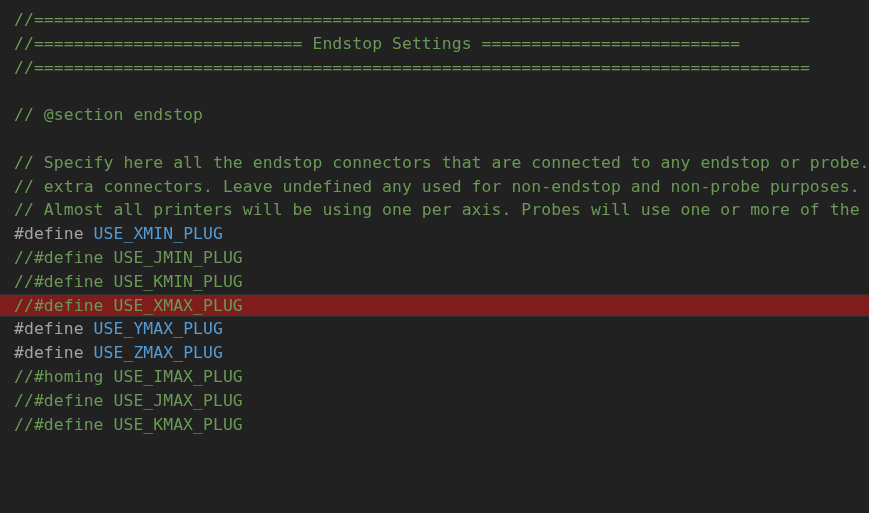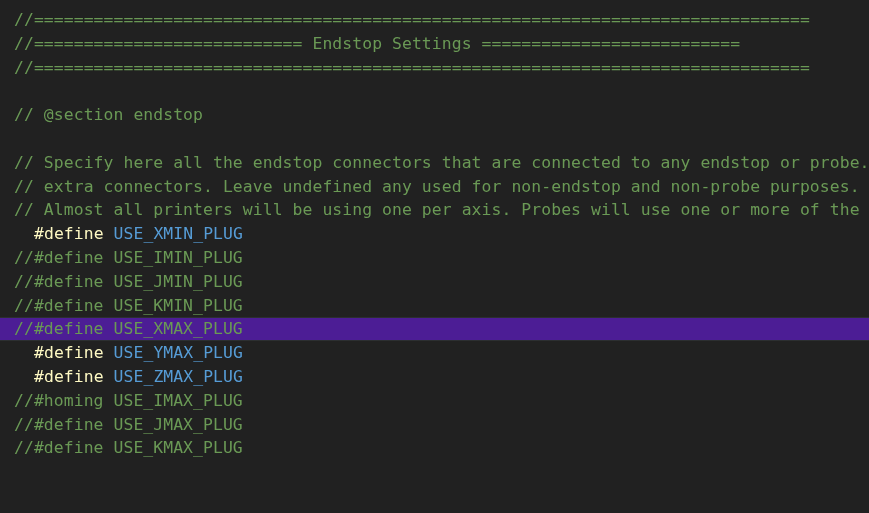--- a/index.html
+++ b/index.html
@@ -38,42 +38,41 @@
   .code-line.blank {
     color: transparent;
   }
 
   
   .code-line.highlight {
     border-top: 1px solid #2c2f30;
     border-bottom: 1px solid #2c2f30;
     height: 23.8px;
     line-height: 21.8px;
-    background: #4c1d95;
+    background: #7f1d1d;
   }
 
   .tok-comment { color: #6a9955; }
-  .tok-keyword { color: #fef9c3; margin-left: 20px; }
+  .tok-keyword { color: #a3a3a3; }
   .tok-ident   { color: #569cd6; }
 </style>
 </head>
 <body>
 
 <div id="editor">
     <div class="code-line"><span class="tok-comment">//==============================================================================</span></div>
     <div class="code-line"><span class="tok-comment">//=========================== Endstop Settings ==========================</span></div>
     <div class="code-line"><span class="tok-comment">//==============================================================================</span></div>
     <div class="code-line blank"><span class="tok-comment"> </span></div>
     <div class="code-line"><span class="tok-comment">// @section endstop</span></div>
     <div class="code-line blank"><span class="tok-comment"> </span></div>
     <div class="code-line"><span class="tok-comment">// Specify here all the endstop connectors that are connected to any endstop or probe.</span></div>
     <div class="code-line"><span class="tok-comment">// extra connectors. Leave undefined any used for non-endstop and non-probe purposes.</span></div>
     <div class="code-line"><span class="tok-comment">// Almost all printers will be using one per axis. Probes will use one or more of the</span></div>
     <div class="code-line"><span class="tok-keyword">#define</span><span> </span><span class="tok-ident">USE_XMIN_PLUG</span></div>
-    <div class="code-line"><span class="tok-comment">//#define USE_IMIN_PLUG</span></div>
     <div class="code-line"><span class="tok-comment">//#define USE_JMIN_PLUG</span></div>
     <div class="code-line"><span class="tok-comment">//#define USE_KMIN_PLUG</span></div>
     <div class="code-line highlight"><span class="tok-comment">//#define USE_XMAX_PLUG</span></div>
     <div class="code-line"><span class="tok-keyword">#define</span><span> </span><span class="tok-ident">USE_YMAX_PLUG</span></div>
     <div class="code-line"><span class="tok-keyword">#define</span><span> </span><span class="tok-ident">USE_ZMAX_PLUG</span></div>
     <div class="code-line"><span class="tok-comment">//#homing USE_IMAX_PLUG</span></div>
     <div class="code-line"><span class="tok-comment">//#define USE_JMAX_PLUG</span></div>
     <div class="code-line"><span class="tok-comment">//#define USE_KMAX_PLUG</span></div>
   </div>
 

